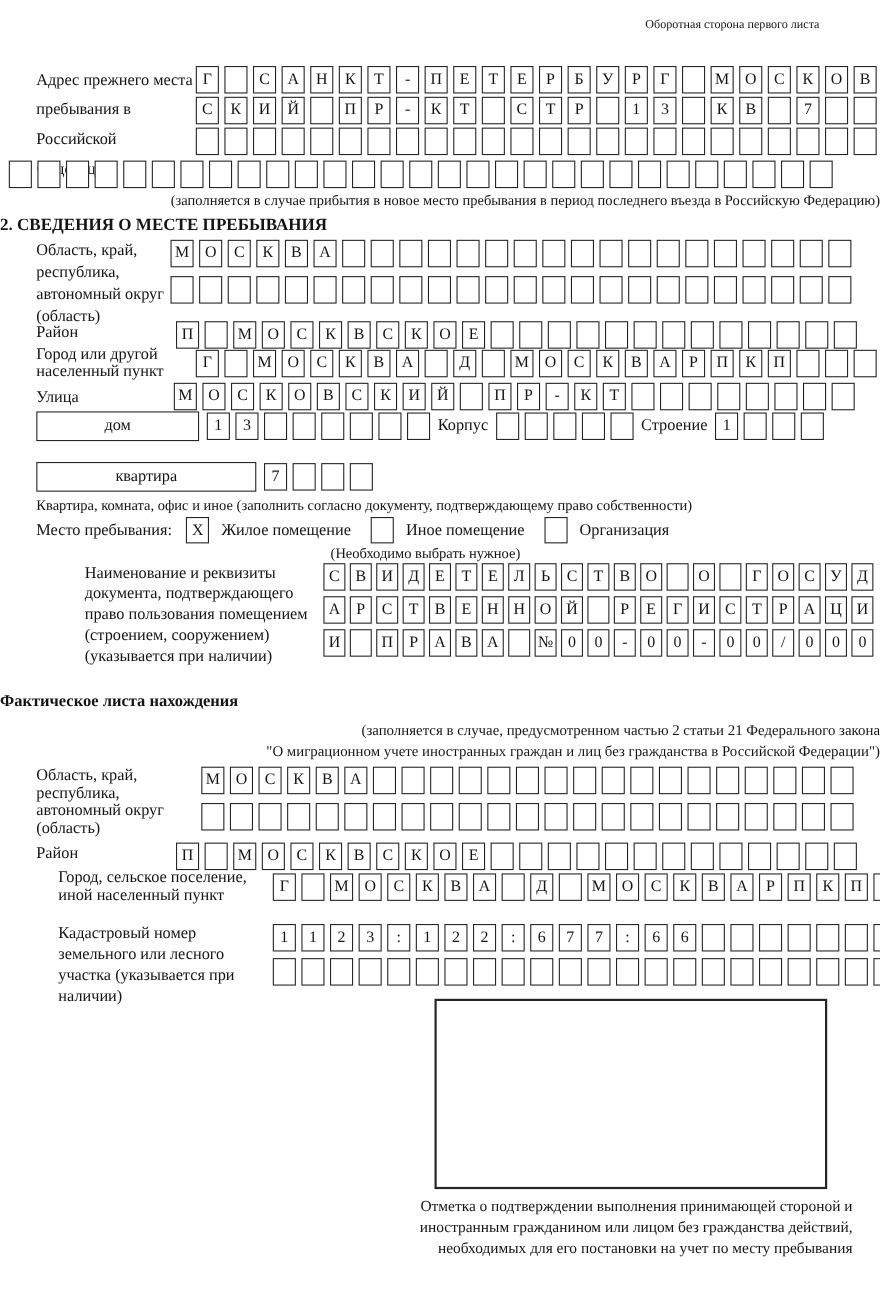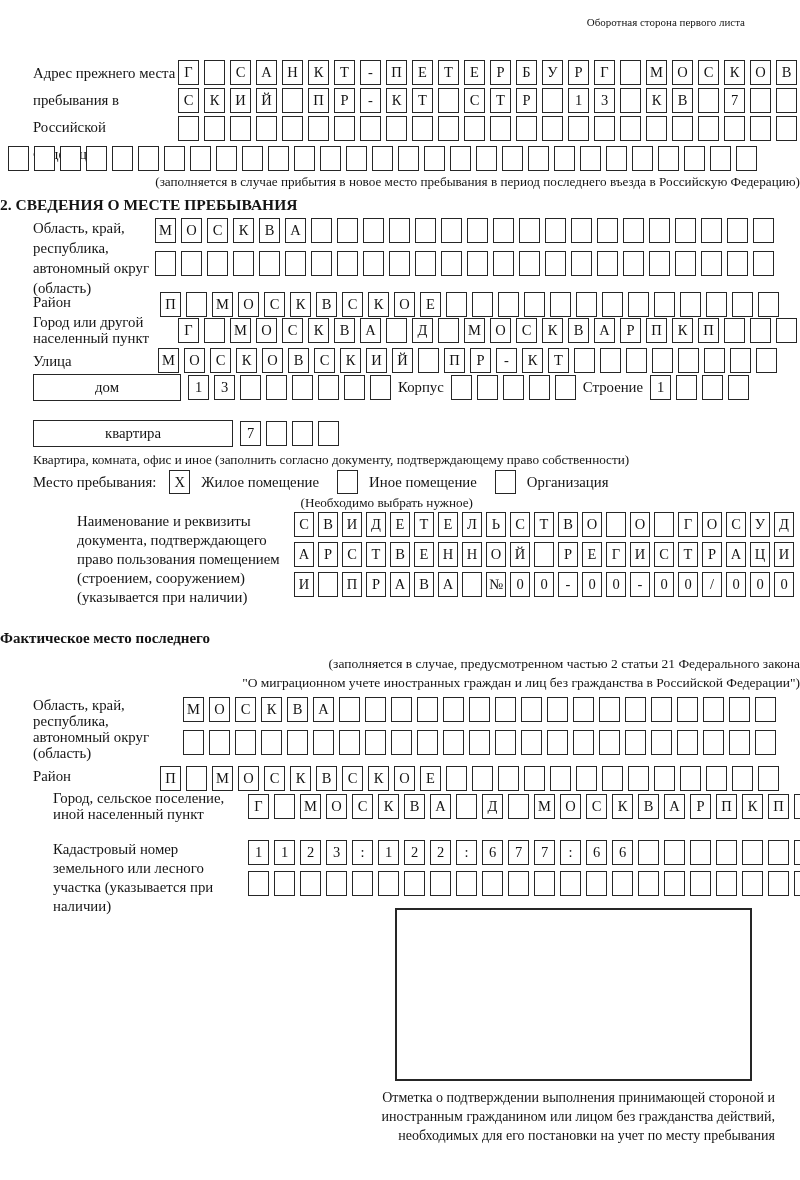--- a/index.html
+++ b/index.html
@@ -455,21 +455,21 @@
           <div class="cell">0</div>
           <div class="cell">0</div>
           <div class="cell">/</div>
           <div class="cell">0</div>
           <div class="cell">0</div>
           <div class="cell">0</div>
         </div>
     </div>
   </div>
 
-  <div class="block sec-title" style="top:630px;left:0;right:0;font-size:15px;">Фактическое место последнего</div>
+  <div class="block sec-title" style="top:630px;left:0;right:0;font-size:15px;">Фактическое листа нахождения</div>
   <div class="block caption center-text" style="top:655px;left:0;right:0;font-size:13.5px;">(заполняется в случае, предусмотренном частью 2 статьи 21 Федерального закона</div>
   <div class="block caption center-text" style="top:674px;left:0;right:0;font-size:13.5px;">"О миграционном учете иностранных граждан и лиц без гражданства в Российской Федерации")</div>
 
   <div class="block field" style="top:697px;left:33px;right:3px;">
     <div class="label w150 lh18">Область, край, республика, автономный округ (область)</div>
     <div class="rows gap8">
       <div class="cells">
           <div class="cell">М</div>
           <div class="cell">О</div>
           <div class="cell">С</div>

